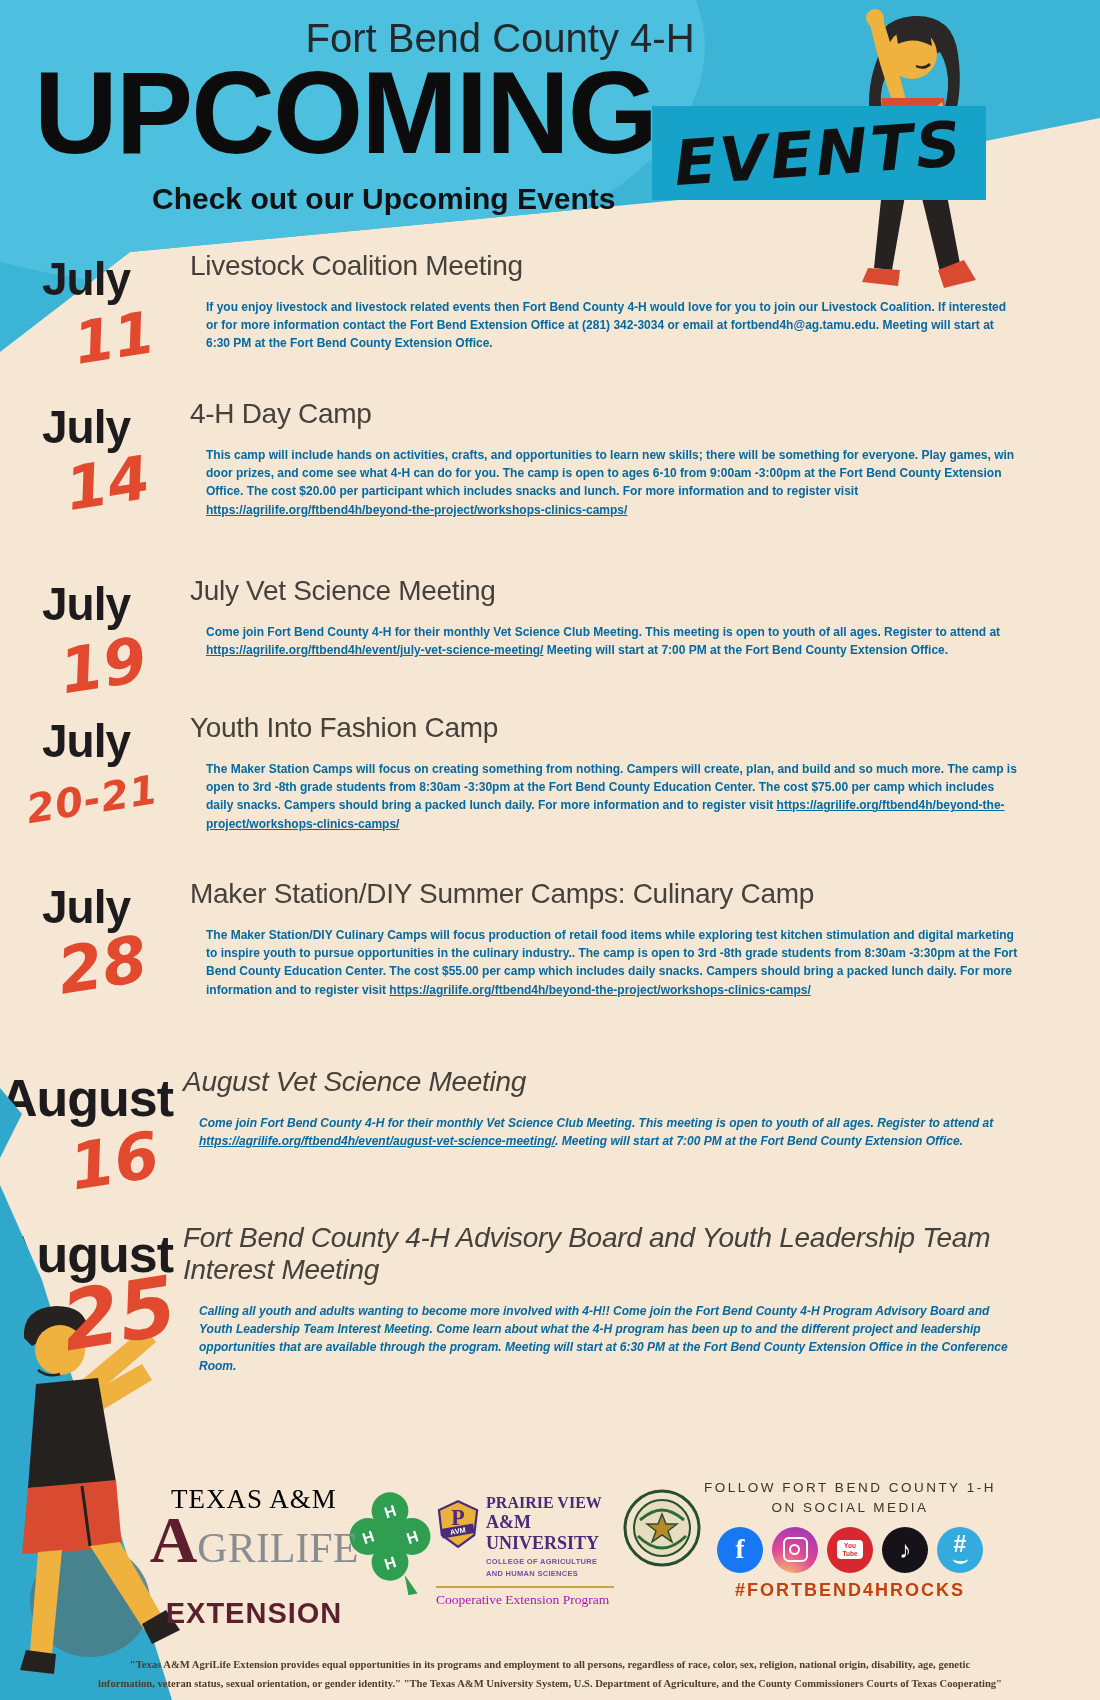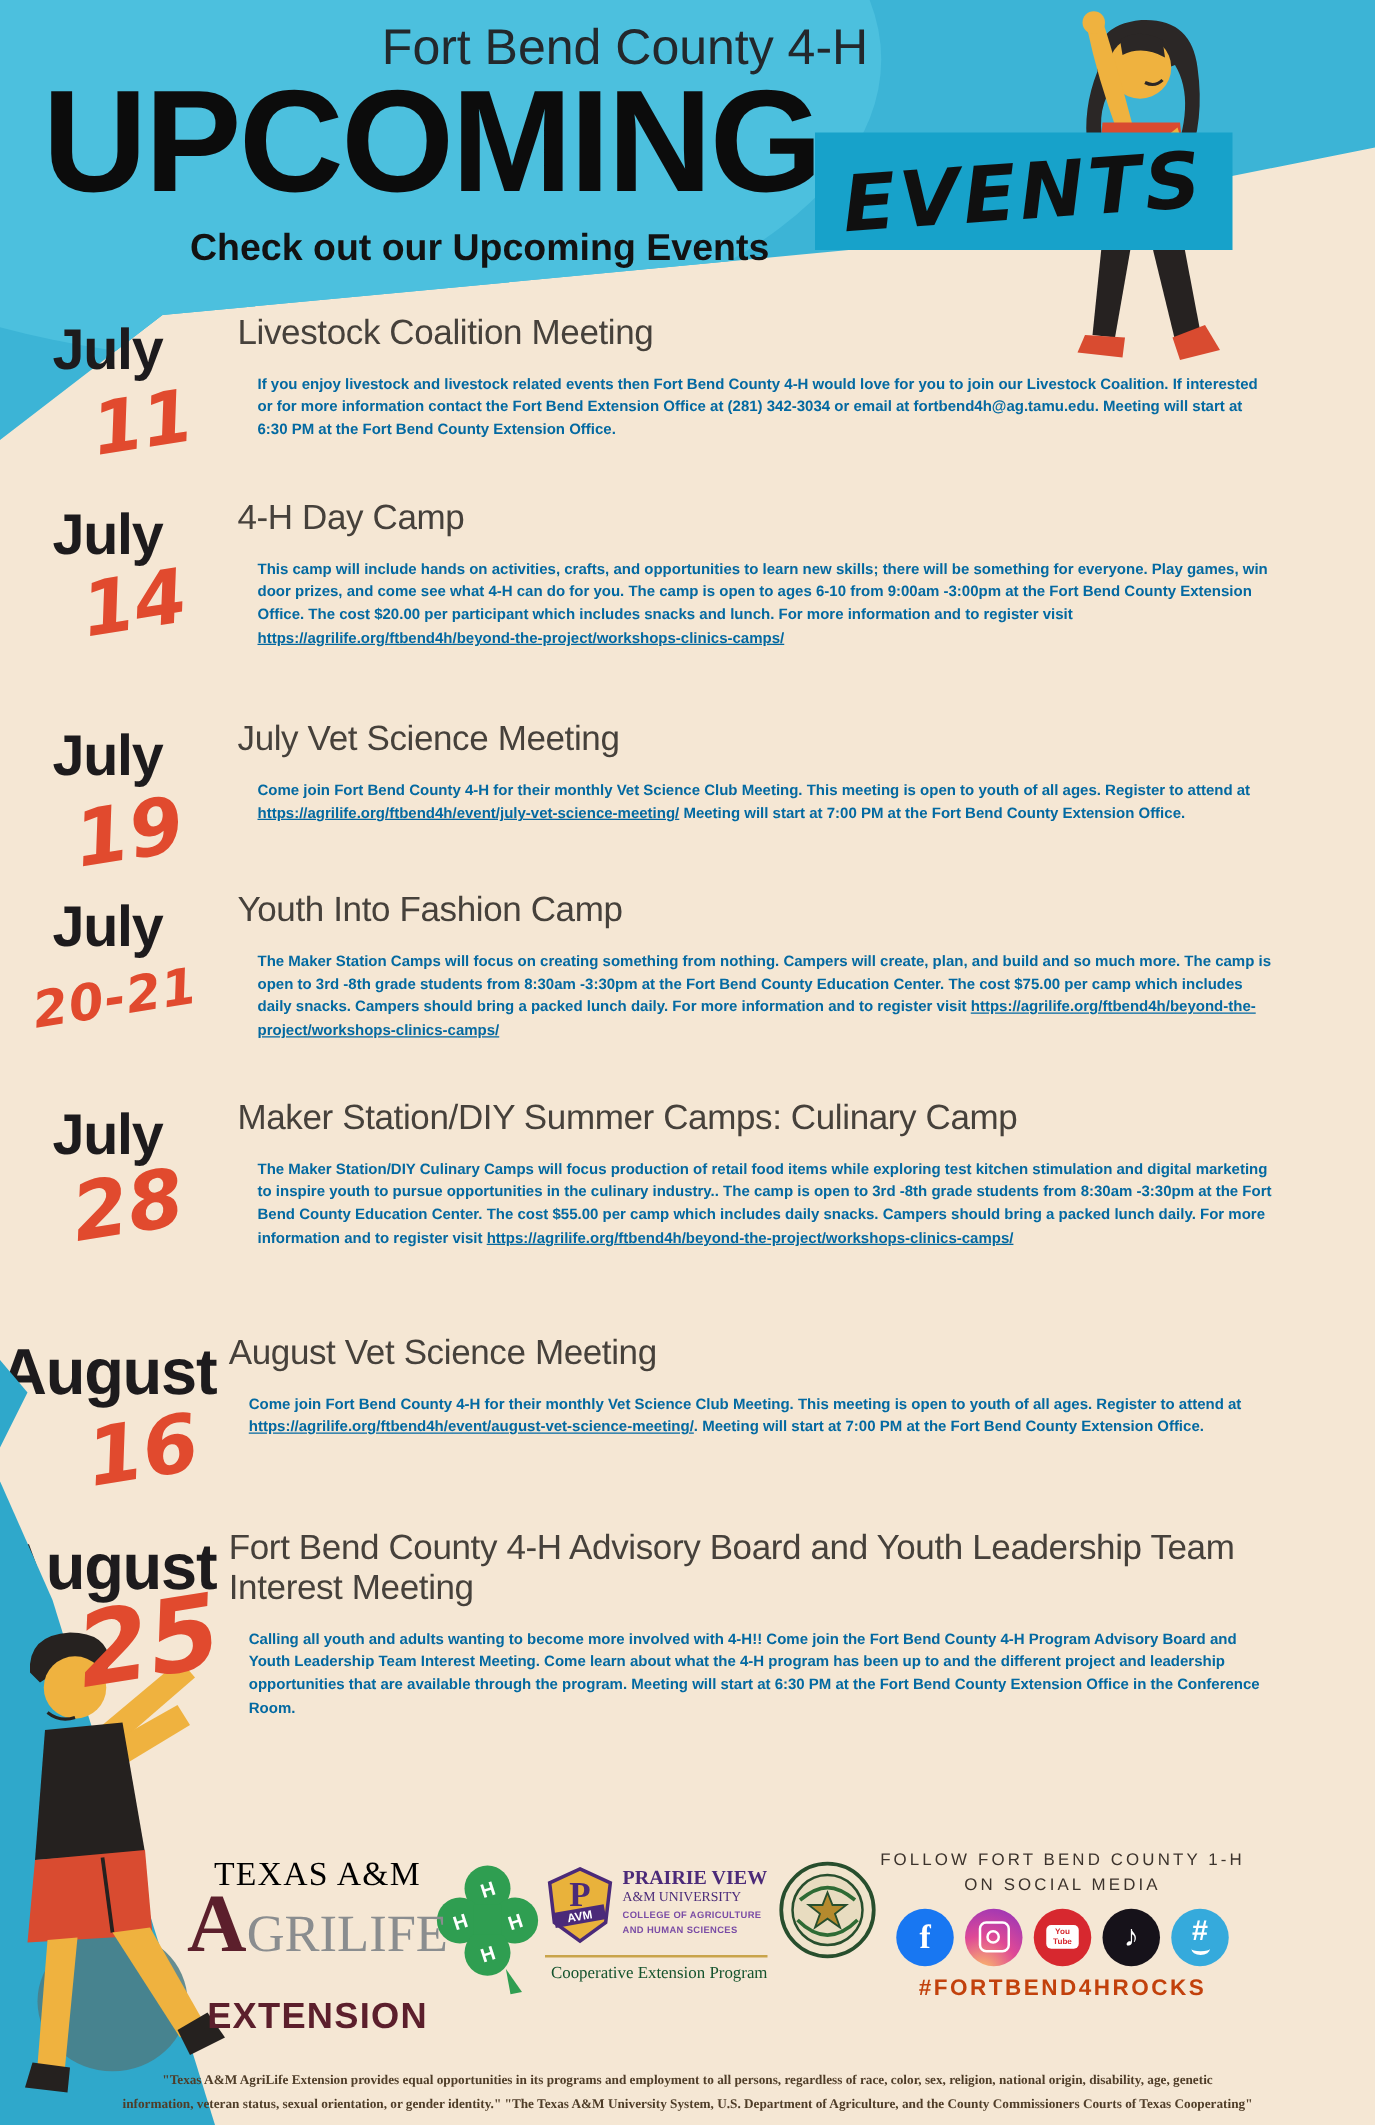--- a/index.html
+++ b/index.html
@@ -32,45 +32,45 @@
 
   .ev1{top:250px;}  .ev1 .day{left:74px;top:54px;font-size:58px;}
   .ev2{top:398px;}  .ev2 .day{left:66px;top:50px;font-size:60px;}
   .ev3{top:575px;}  .ev3 .day{left:60px;top:54px;font-size:62px;}
   .ev4{top:712px;}  .ev4 .day{left:26px;top:64px;font-size:40px;letter-spacing:1px;}
   .ev5{top:878px;}  .ev5 .day{left:58px;top:50px;font-size:64px;}
   .ev6{top:1066px;} .ev7{top:1222px;}
   .ev6 .month,.ev7 .month{left:0;font-size:52px;}
   .ev6 .day{left:70px;top:58px;font-size:64px;}
   .ev7 .day{left:62px;top:44px;font-size:82px;}
-  .ev6 .content,.ev7 .content{left:183px;}
+  .ev6 .content,.ev7 .content{left:183px;font-style:italic;}
 
   
   .side-notch{position:absolute;left:0;top:1088px;width:0;height:0;
               border-top:26px solid transparent;border-bottom:44px solid transparent;border-left:22px solid #2fa8cb;}
   .teal-wedge{position:absolute;left:0;top:1185px;width:200px;height:515px;background:#2fa8cb;
               clip-path:polygon(0 0,42px 95px,172px 515px,0 515px);}
   .ball{position:absolute;left:30px;top:1545px;width:120px;height:112px;border-radius:50%;background:#4b7d85;opacity:.85;}
   .person-bl{position:absolute;left:-6px;top:1286px;z-index:2;}
 
   
   .agrilife{position:absolute;left:146px;top:1484px;width:216px;text-align:center;z-index:3;}
   .al-top{font-family:"Liberation Serif",serif;color:#000000;font-size:27px;letter-spacing:1px;}
   .al-mid{font-family:"Liberation Serif",serif;color:#8a8d8f;font-size:42px;line-height:50px;}
   .al-a{color:#5c1f2c;font-size:66px;font-weight:bold;}
   .al-bot{color:#5c1f2c;font-weight:700;font-size:29px;letter-spacing:1px;margin-top:24px;}
   .clover{position:absolute;left:344px;top:1486px;}
   .pvamu{position:absolute;left:436px;top:1492px;width:178px;z-index:3;}
   .pv-row{display:flex;gap:6px;align-items:flex-start;}
   .pv-text{padding-top:2px;}
   .pv1{color:#4b2a79;font-weight:700;font-size:16px;font-family:"Liberation Serif",serif;}
-  .pv2{color:#4b2a79;font-weight:400;font-size:11px;font-family:"Liberation Serif",serif;}
+  .pv2{color:#4b2a79;font-weight:700;font-size:18px;font-family:"Liberation Serif",serif;}
   .pv3{color:#7a4ca5;font-size:7.5px;font-weight:700;margin-top:3px;letter-spacing:.3px;}
-  .pv-prog{margin-top:8px;border-top:2px solid #c9a44a;padding-top:4px;color:#14532d;
-           font-size:13.5px;text-align:right;font-family:"Liberation Serif",serif;}
+  .pv-prog{margin-top:8px;border-top:2px solid #c9a44a;padding-top:4px;color:#a21caf;
+           font-size:13.5px;text-align:left;font-family:"Liberation Serif",serif;}
   .seal{position:absolute;left:622px;top:1488px;}
   
   .social{position:absolute;left:700px;top:1478px;width:300px;text-align:center;z-index:3;}
   .follow{font-size:13.5px;letter-spacing:2.5px;color:#3c332c;line-height:1.5;}
   .icon-row{display:flex;justify-content:center;gap:9px;margin-top:8px;}
   .sicon{width:46px;height:46px;border-radius:50%;display:flex;align-items:center;justify-content:center;
          color:#fff;font-weight:800;position:relative;}
   .fb{background:#1877f2;font-size:27px;font-family:"Liberation Serif",serif;}
   .ig{background:radial-gradient(circle at 30% 110%,#fdc468,#df4996 48%,#9b36b7 92%);}
   .ig-cam{width:21px;height:21px;border:2.5px solid #fff;border-radius:6px;position:relative;}

